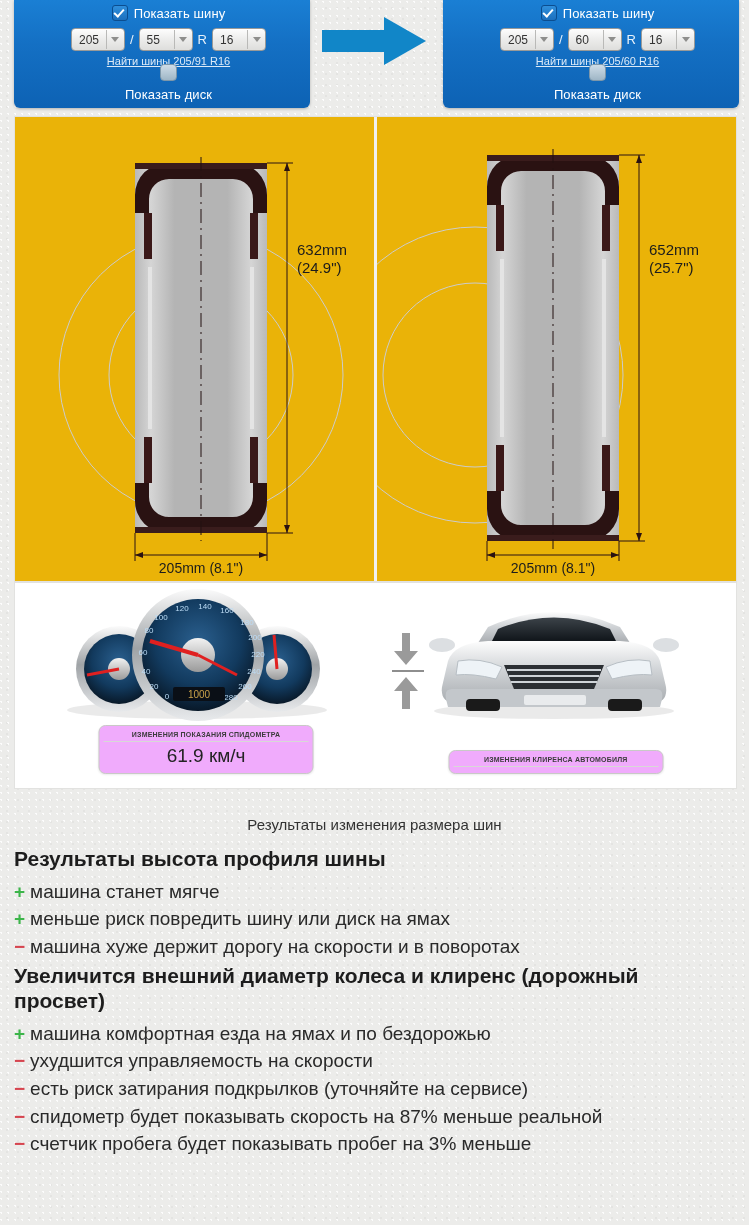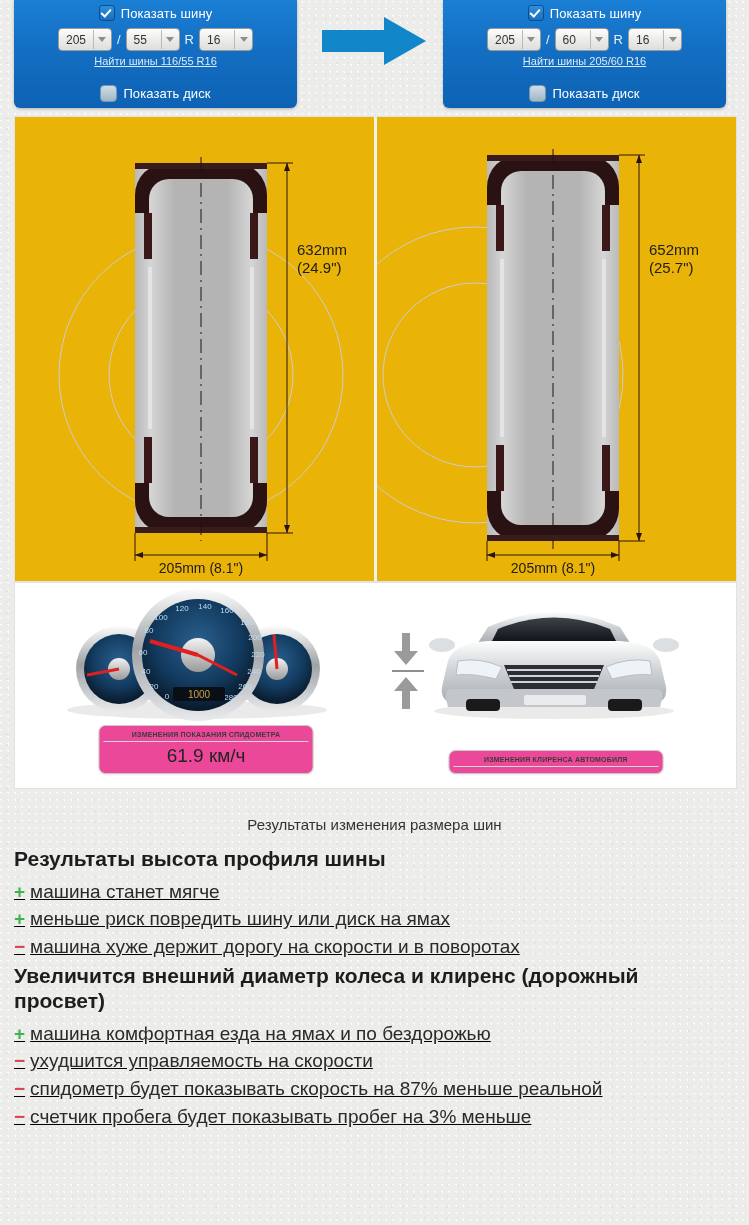--- a/index.html
+++ b/index.html
@@ -31,20 +31,21 @@
     top: 0; left: 0; right: 0;
     height: 112px;
   }
   .sel-panel {
     position: absolute;
     top: 0;
     height: 108px;
     background: linear-gradient(180deg, #1a7fd4 0%, #1470c4 40%, #0d62b4 100%);
     border-radius: 0 0 6px 6px;
     box-shadow: 0 1px 3px rgba(0,0,0,0.25);
+    padding-left: 13px;
   }
   .sel-left  { left: 14px;  width: 283px; }
   .sel-right { left: 443px; width: 283px; }
 
   .chk-row {
     display: flex;
     align-items: center;
     justify-content: center;
     gap: 6px;
     height: 22px;
@@ -125,21 +126,21 @@
     font-size: 13px;
   }
   .find-link {
     display: block;
     text-align: center;
     color: #dceaf7;
     font-size: 11px;
     text-decoration: underline;
     margin-top: 4px;
   }
-  .disc-row { margin-top: 15px; }
+  .disc-row { margin-top: 5px; flex-direction: column; }
 
   
   .big-arrow {
     position: absolute;
     left: 318px; top: 14px;
     width: 112px; height: 54px;
   }
 
   
   .diagrams {
@@ -172,21 +173,21 @@
     position: relative;
     width: 50%;
     height: 100%;
   }
   .readout {
     position: absolute;
     left: 50%;
     transform: translateX(-50%);
     bottom: 14px;
     width: 205px;
-    background: #ec4899;
+    background: #f0abfc;
     border: 1px solid #c9c9c7;
     border-radius: 7px;
     box-shadow: 0 1px 2px rgba(0,0,0,0.08);
     padding: 5px 4px 6px;
     text-align: center;
   }
   .readout .cap {
     font-size: 7px;
     font-weight: bold;
     color: #3b3b3b;
@@ -219,21 +220,20 @@
     font-size: 21px;
     font-weight: bold;
     color: #1d1d1d;
     padding: 4px 14px 2px;
     line-height: 1.18;
   }
   .bullets {
     list-style: none;
     margin: 0;
     padding: 4px 14px 0;
-    text-decoration: underline;
   }
   .bullets li {
     font-size: 19px;
     color: #2a2a2a;
     line-height: 1.45;
     display: block;
   }
   .bullets li .sign {
     font-weight: bold;
     margin-right: 5px;
@@ -268,21 +268,21 @@
           </span>
       </span>
       <span class="rchar">R</span>
       <span class="select">
         <span class="val">16</span>
         <span class="arrow">
             <i></i>
           </span>
       </span>
     </div>
-    <a class="find-link" href="#">Найти шины 116/55 R16</a>
+    <a class="find-link" href="#">Найти шины 205/91 R16</a>
     <div class="chk-row disc-row">
       <span class="chk-pill"></span>
       <span class="chk-label">Показать диск</span>
     </div>
   </div>
 
   <svg class="big-arrow" viewBox="0 0 112 54">
     <polygon points="4,16 66,16 66,3 108,27 66,51 66,38 4,38" fill="#1186c8"></polygon>
   </svg>
 
@@ -550,19 +550,22 @@
 
   <div class="sect-head">Увеличится внешний диаметр колеса и клиренс (дорожный просвет)</div>
   <ul class="bullets">
     <li>
       <span class="sign plus">+</span><span>машина комфортная езда на ямах и по бездорожью</span>
     </li>
     <li>
       <span class="sign minus">−</span><span>ухудшится управляемость на скорости</span>
     </li>
     <li>
+      <span class="sign minus">−</span><span>есть риск затирания подкрылков (уточняйте на сервисе)</span>
+    </li>
+    <li>
       <span class="sign minus">−</span><span>спидометр будет показывать скорость на 87% меньше реальной</span>
     </li>
     <li>
       <span class="sign minus">−</span><span>счетчик пробега будет показывать пробег на 3% меньше</span>
     </li>
   </ul>
 </div>
 
 </body></html>

